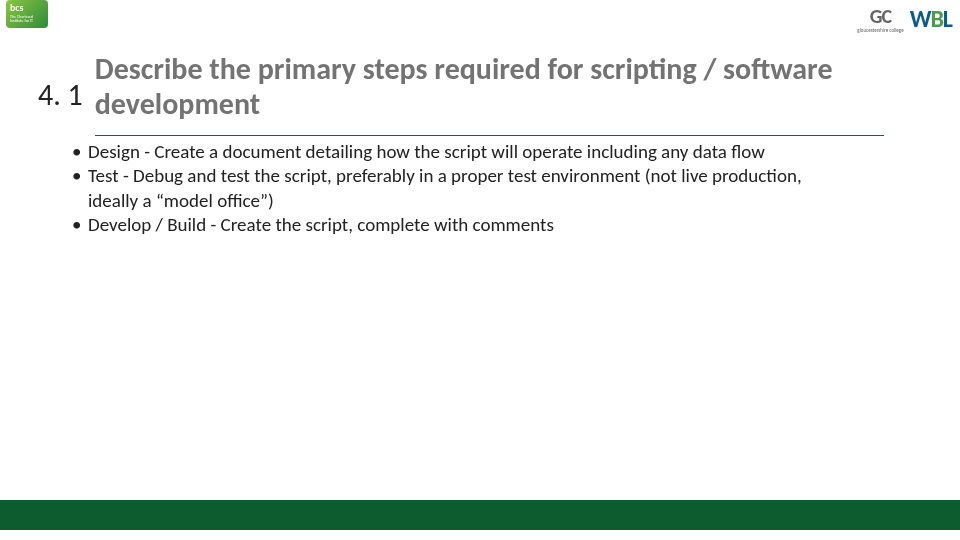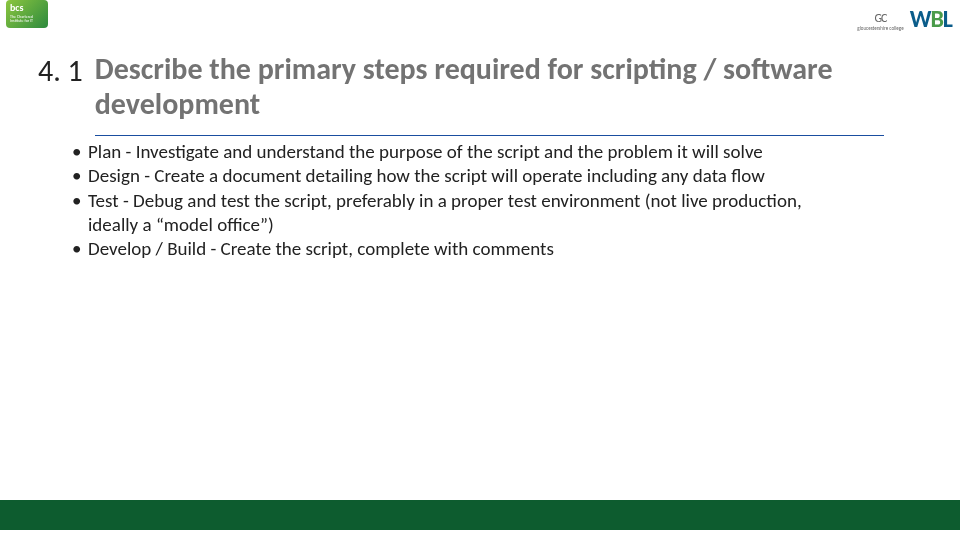--- a/index.html
+++ b/index.html
@@ -3,27 +3,27 @@
 <meta charset="utf-8">
 <style>
   * { box-sizing: border-box; margin: 0; padding: 0; }
   html, body { width: 960px; height: 540px; font-family: Calibri, "Segoe UI", Arial, sans-serif; background: #fff; overflow: hidden; }
   .slide { position: relative; width: 960px; height: 540px; }
   .header { position: absolute; top: 0; left: 0; right: 0; height: 32px; }
   .logo-bcs { position: absolute; top: 0; left: 6px; width: 42px; height: 28px; background: linear-gradient(135deg, #8cc63f 0%, #2d8a3e 100%); border-radius: 4px; display: flex; flex-direction: column; align-items: flex-start; justify-content: flex-start; padding: 3px 4px; color: #fff; font-size: 10px; font-weight: bold; line-height: 1; }
   .logo-bcs .sub { font-size: 4px; font-weight: normal; margin-top: 2px; line-height: 1.1; }
   .logo-right { position: absolute; top: 4px; right: 8px; display: flex; align-items: center; gap: 6px; }
   .logo-gc { text-align: center; }
-  .logo-gc .g { font-size: 12px; font-weight: normal; color: #666; letter-spacing: -1px; }
+  .logo-gc .g { font-size: 20px; font-weight: bold; color: #666; letter-spacing: -1px; }
   .logo-gc .s { font-size: 5px; color: #666; display: block; margin-top: -1px; }
   .logo-wbl { font-size: 24px; font-weight: 900; letter-spacing: -1px; }
   .logo-wbl .w { color: #0a5c8a; }
   .logo-wbl .b { color: #4a9b4a; }
   .logo-wbl .l { color: #0a5c8a; }
-  .title-row { position: absolute; top: 52px; left: 38px; right: 76px; display: flex; align-items: flex-start; }
+  .title-row { position: absolute; top: 52px; left: 38px; right: 76px; display: flex; align-items: center; }
   .num { font-size: 30px; color: #222; font-weight: 400; margin-right: 12px; white-space: nowrap; }
   .title { font-size: 30px; color: #737373; font-weight: 700; line-height: 1.15; border-bottom: 1.5px solid #1a4ea0; padding-bottom: 14px; flex: 1; }
   .content { position: absolute; top: 140px; left: 72px; right: 110px; color: #222; font-size: 19px; line-height: 1.28; }
   .content ul { list-style: none; }
   .content li { position: relative; padding-left: 16px; margin-bottom: 0; }
   .content li::before { content: "•"; position: absolute; left: 0; top: 0; }
   .footer { position: absolute; bottom: 10px; left: 0; right: 0; height: 30px; background: #0d5c2f; }
 </style>
 </head>
 <body>
@@ -45,21 +45,20 @@
   </div>
 </div>
 
 <div class="title-row">
   <div class="num">4. 1</div>
   <div class="title">Describe the primary steps required for scripting / software development</div>
 </div>
 
 <div class="content">
   <ul>
-    <li>Plan - Investigate and understand the purpose of the script and the problem it will solve</li>
     <li>Design - Create a document detailing how the script will operate including any data flow</li>
     <li>Test - Debug and test the script, preferably in a proper test environment (not live production, ideally a “model office”)</li>
     <li>Develop / Build - Create the script, complete with comments</li>
   </ul>
 </div>
 
 <div class="footer"></div>
 
 </div>
 

